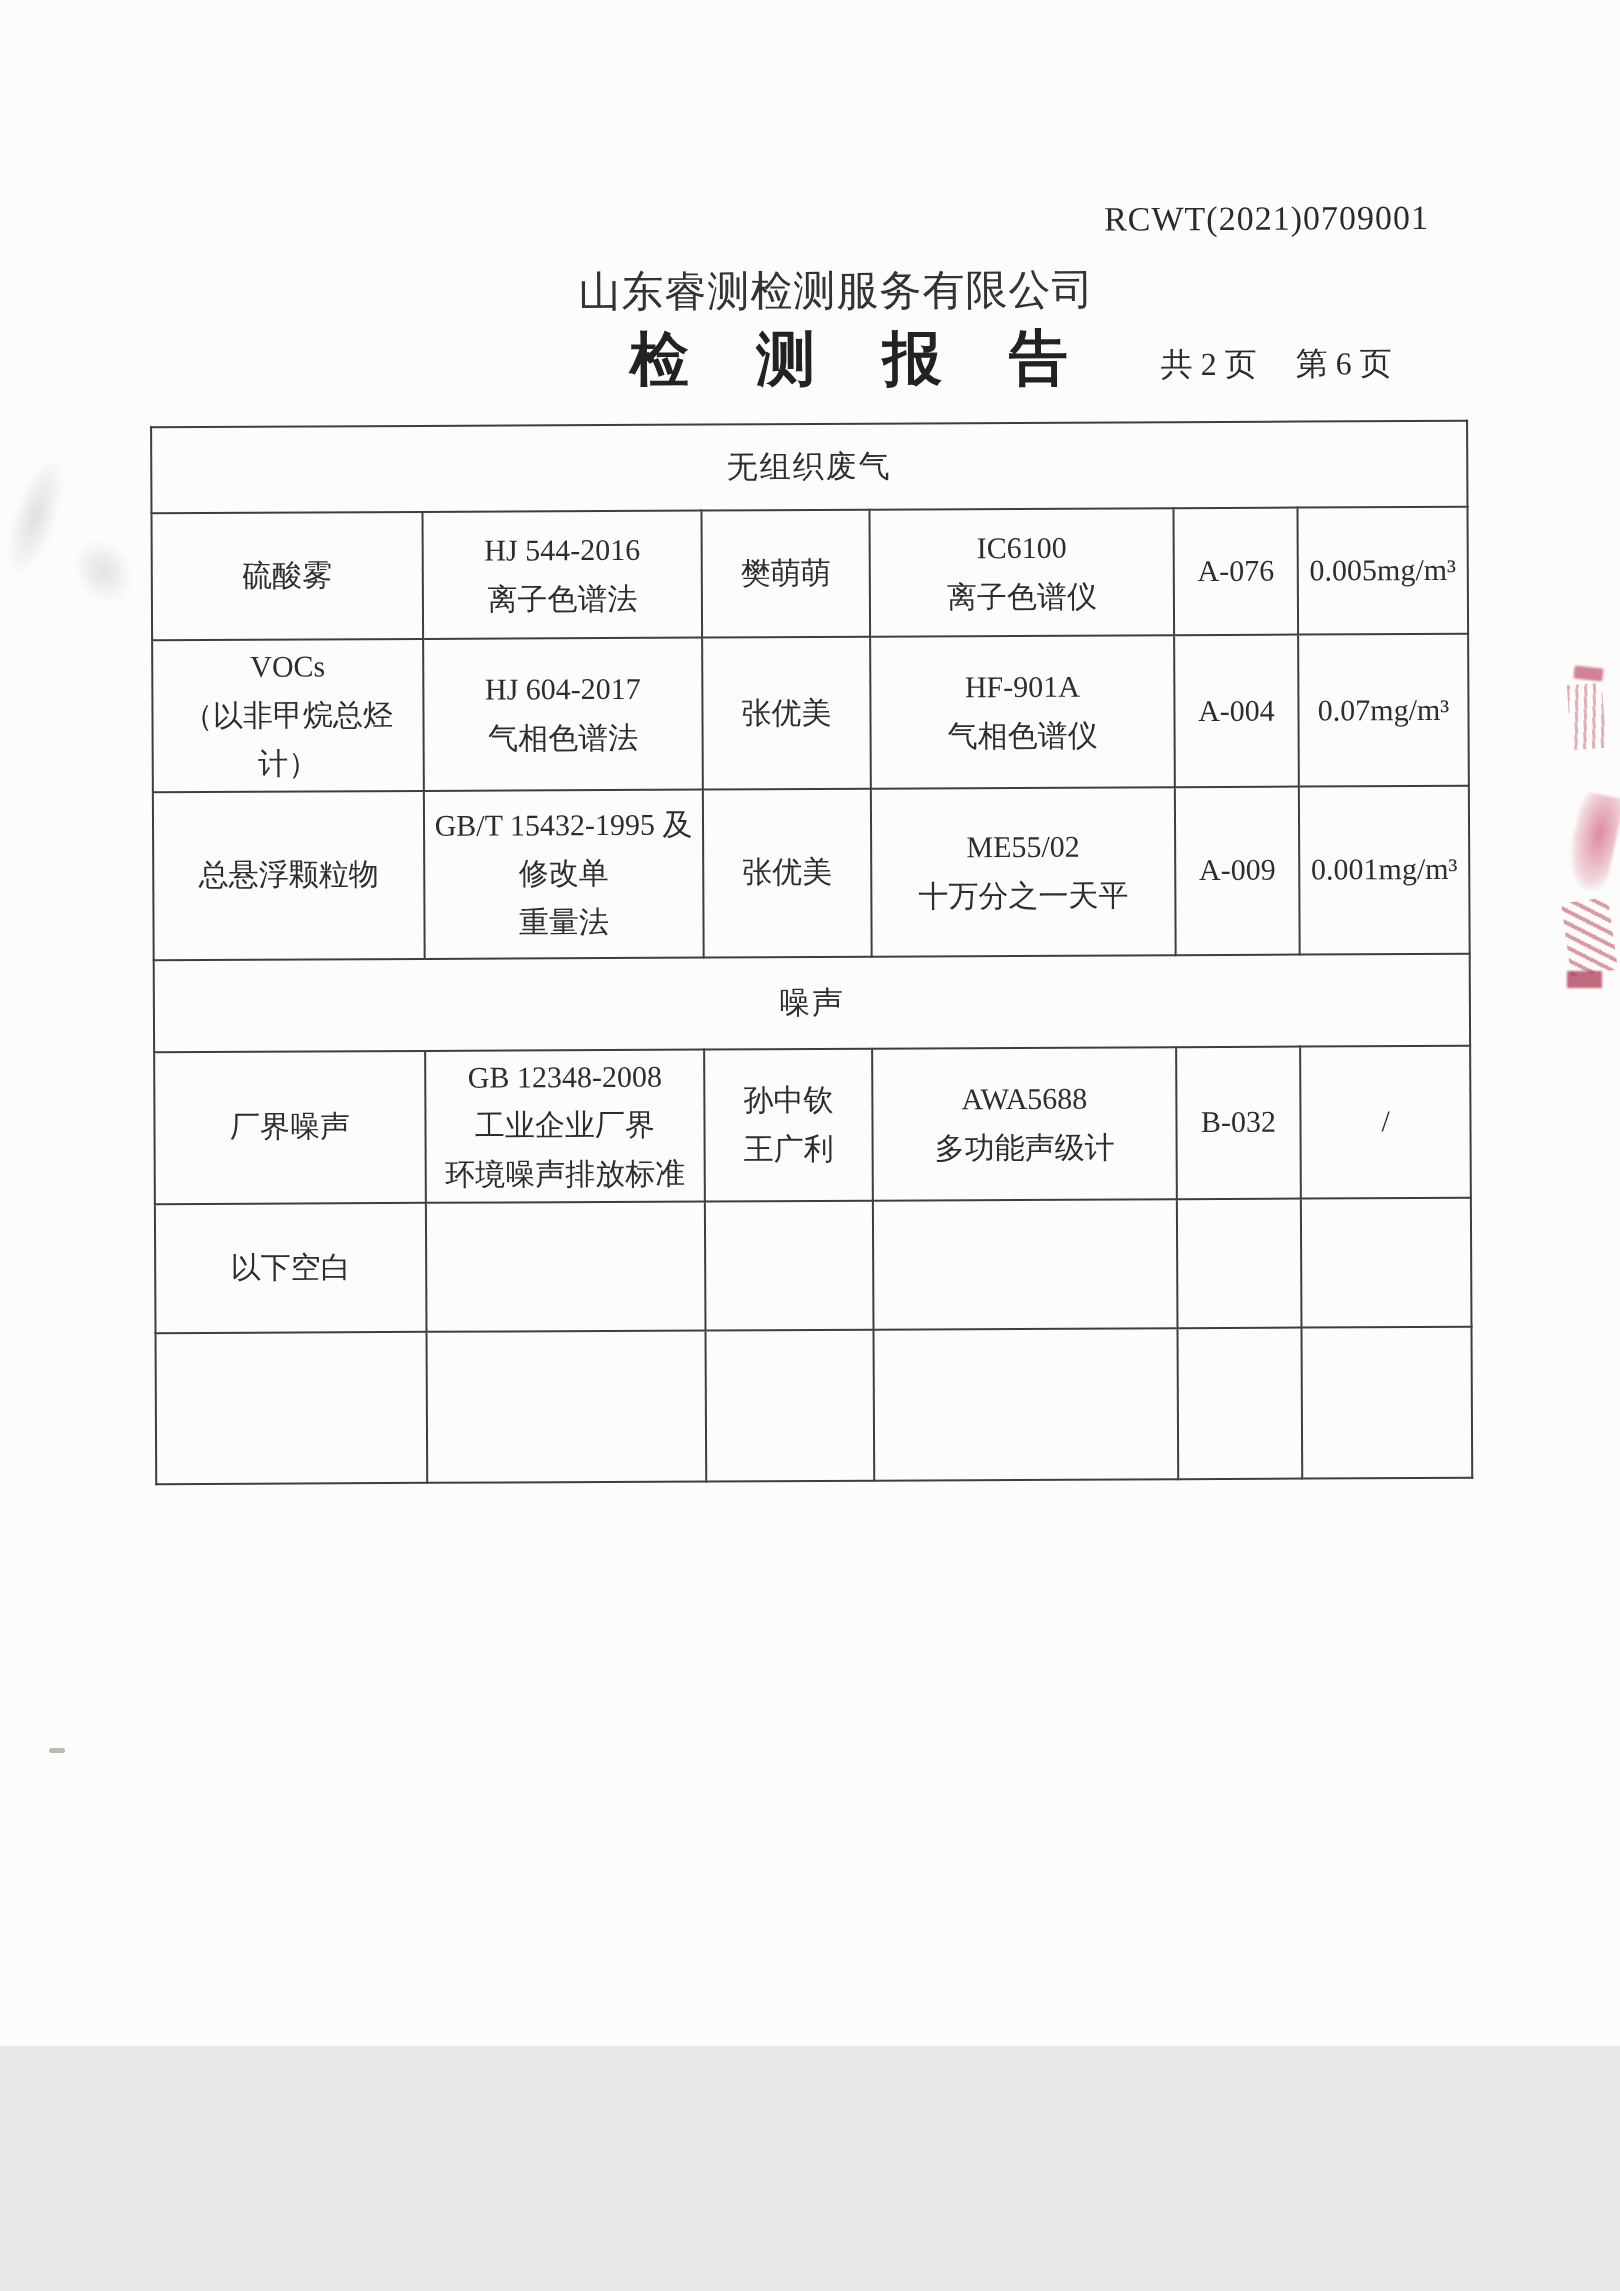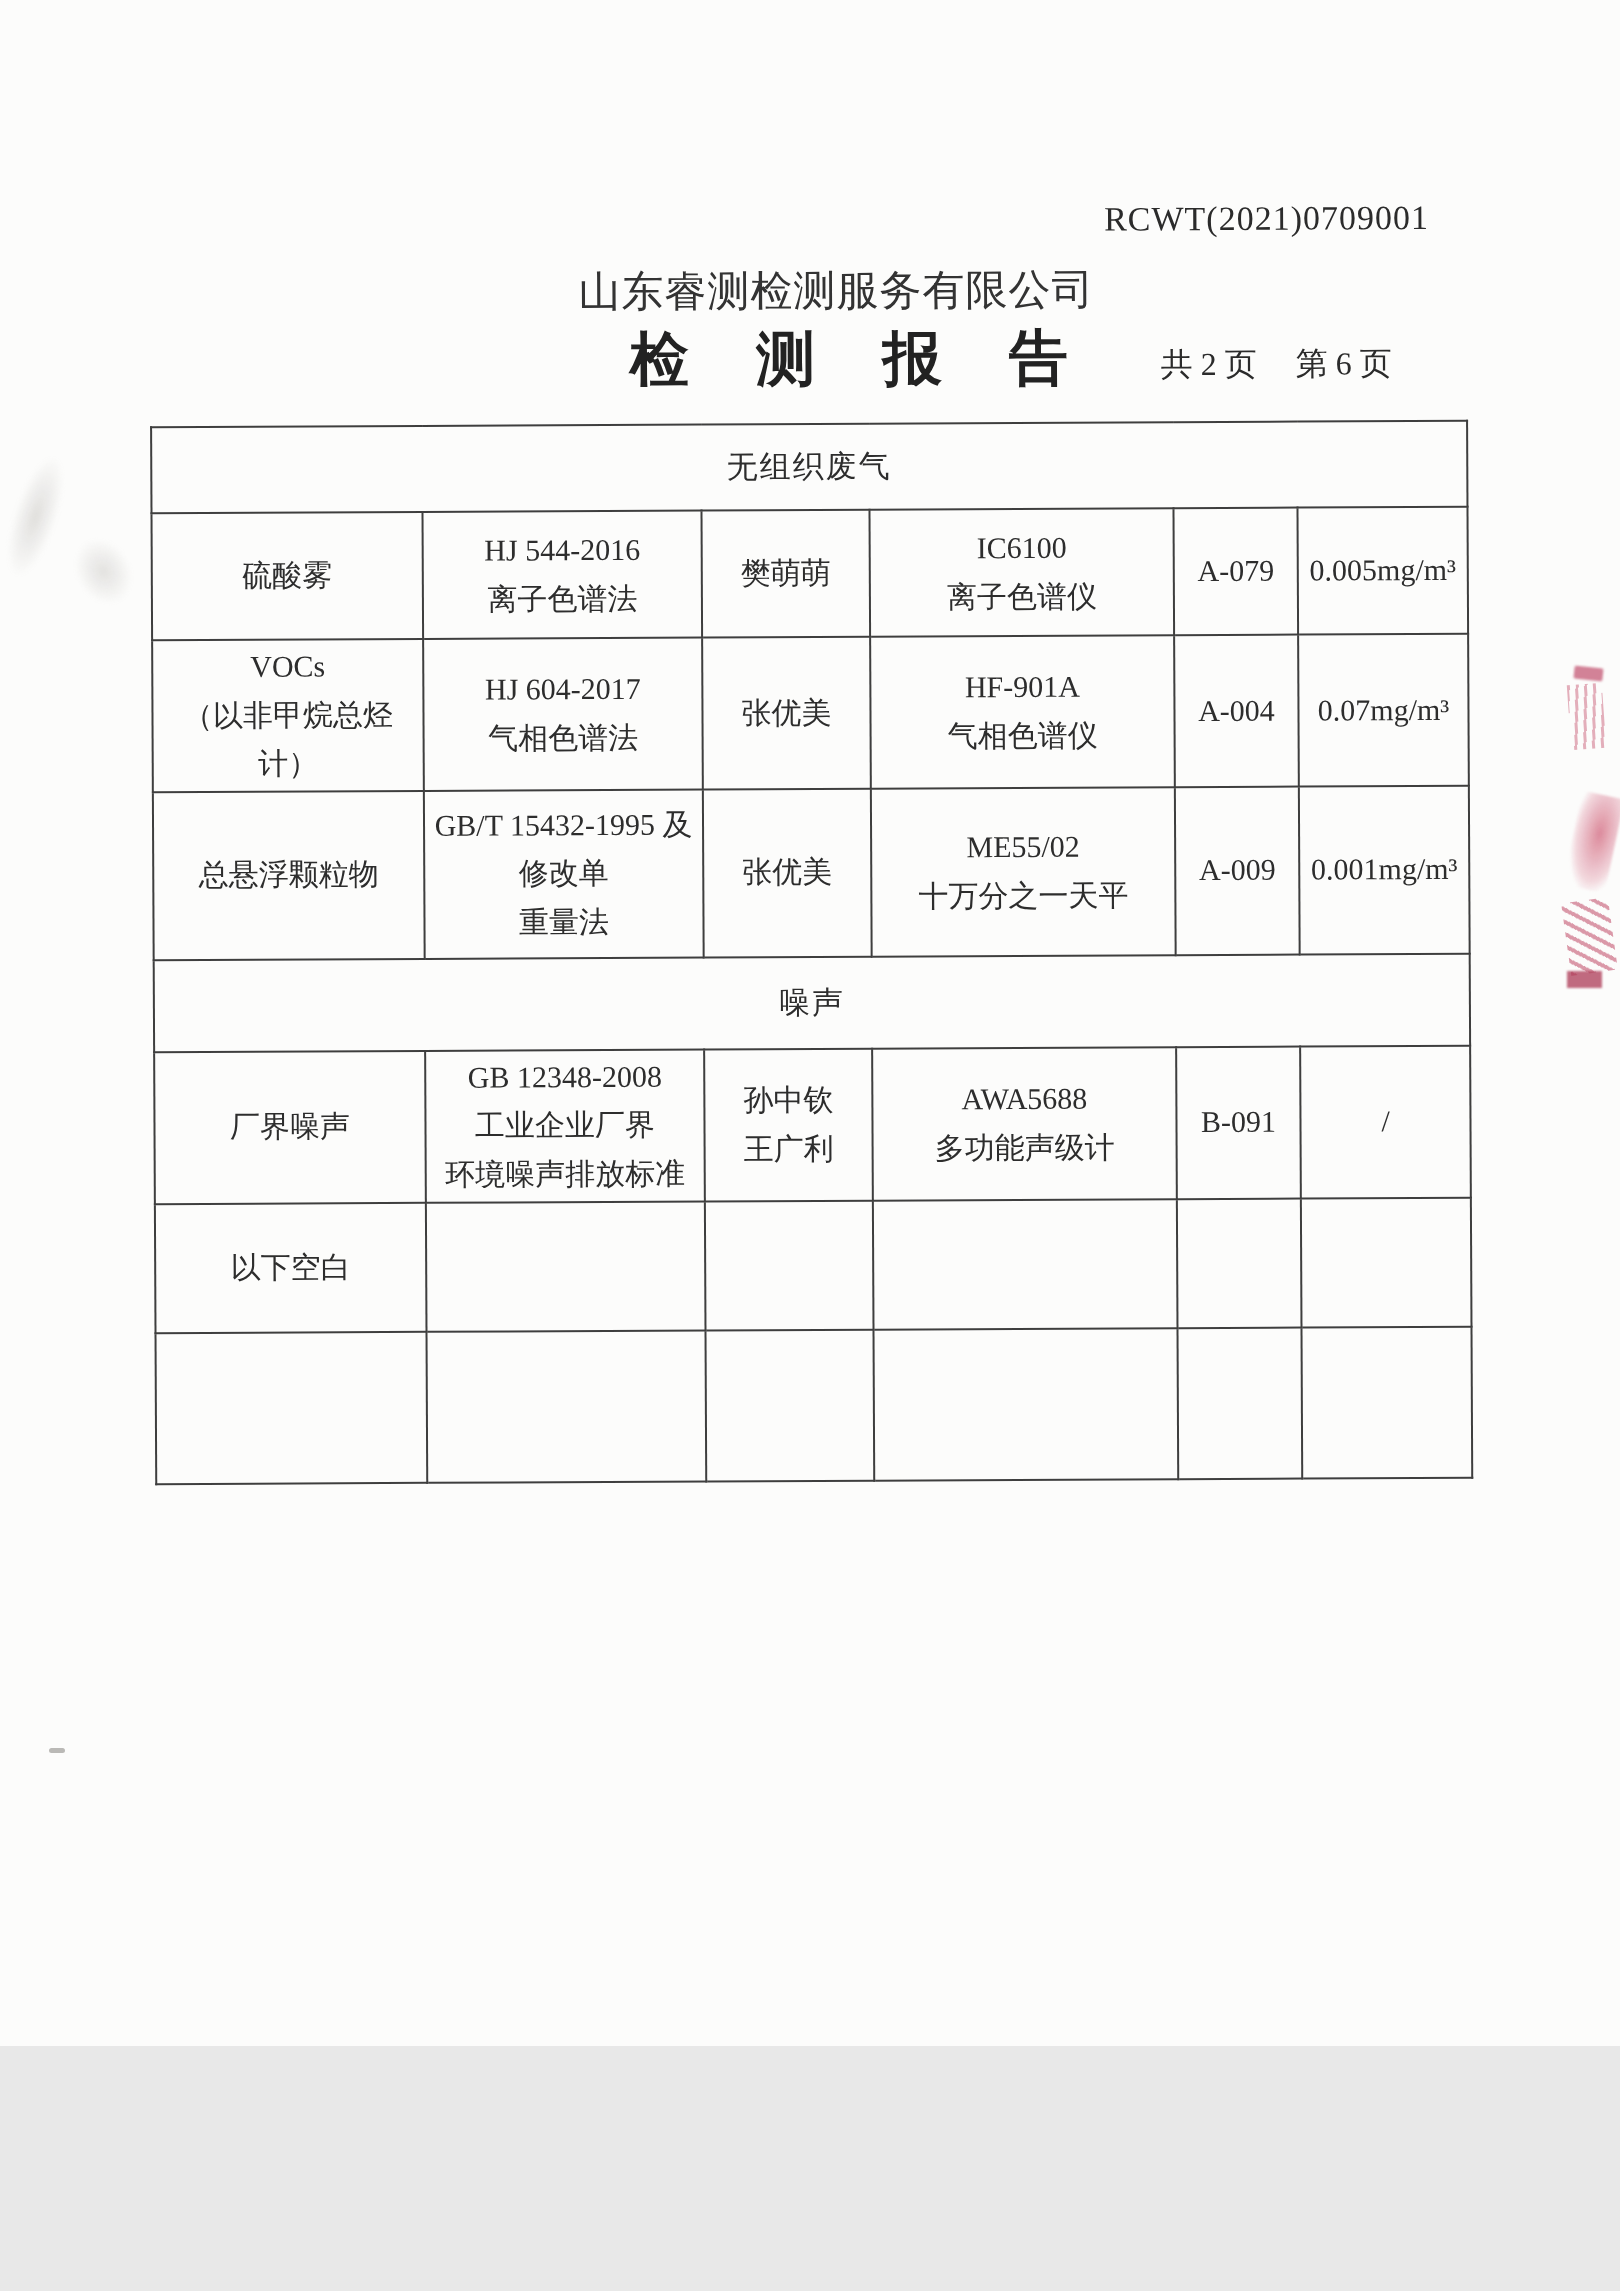--- a/index.html
+++ b/index.html
@@ -127,21 +127,21 @@
         <tr class="r0">
           <td colspan="6" class="section">无组织废气</td>
         </tr>
         <tr class="r1">
           <td>硫酸雾</td>
           <td>HJ 544-2016
 离子色谱法</td>
           <td>樊萌萌</td>
           <td>IC6100
 离子色谱仪</td>
-          <td>A-079</td>
+          <td>A-076</td>
           <td>0.005mg/m³</td>
         </tr>
         <tr class="r2">
           <td>VOCs
 （以非甲烷总烃计）</td>
           <td>HJ 604-2017
 气相色谱法</td>
           <td>张优美</td>
           <td>HF-901A
 气相色谱仪</td>
@@ -164,21 +164,21 @@
         </tr>
         <tr class="r5">
           <td>厂界噪声</td>
           <td>GB 12348-2008
 工业企业厂界
 环境噪声排放标准</td>
           <td>孙中钦
 王广利</td>
           <td>AWA5688
 多功能声级计</td>
-          <td>B-091</td>
+          <td>B-032</td>
           <td>/</td>
         </tr>
         <tr class="r6">
           <td>以下空白</td>
           <td></td>
           <td></td>
           <td></td>
           <td></td>
           <td></td>
         </tr>

